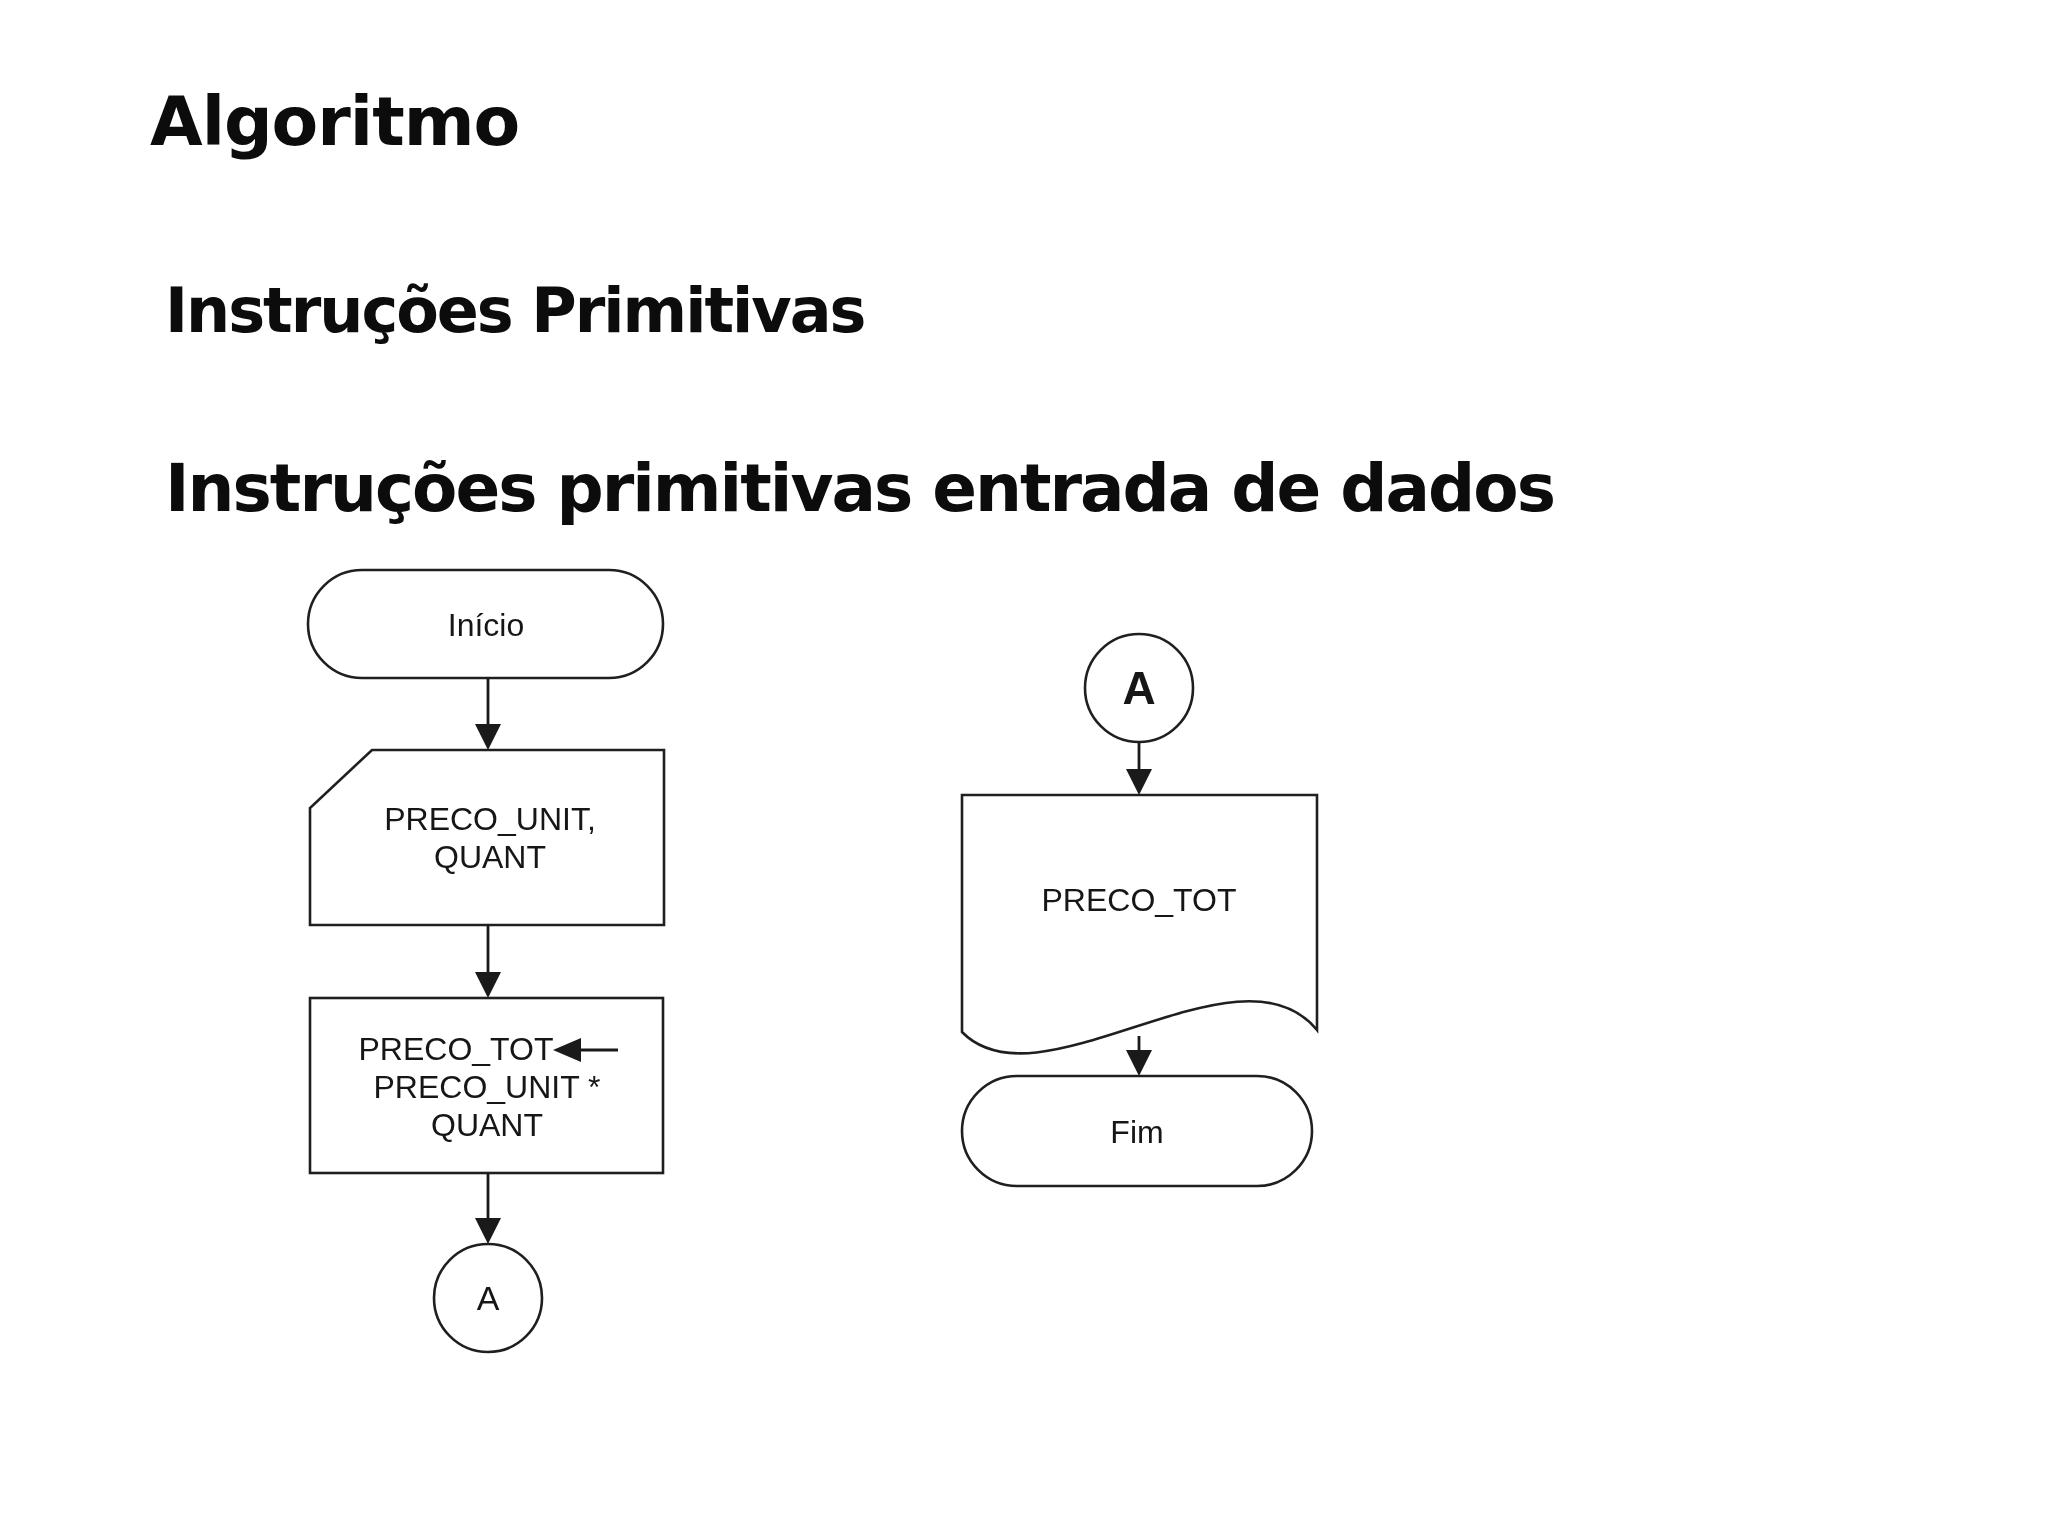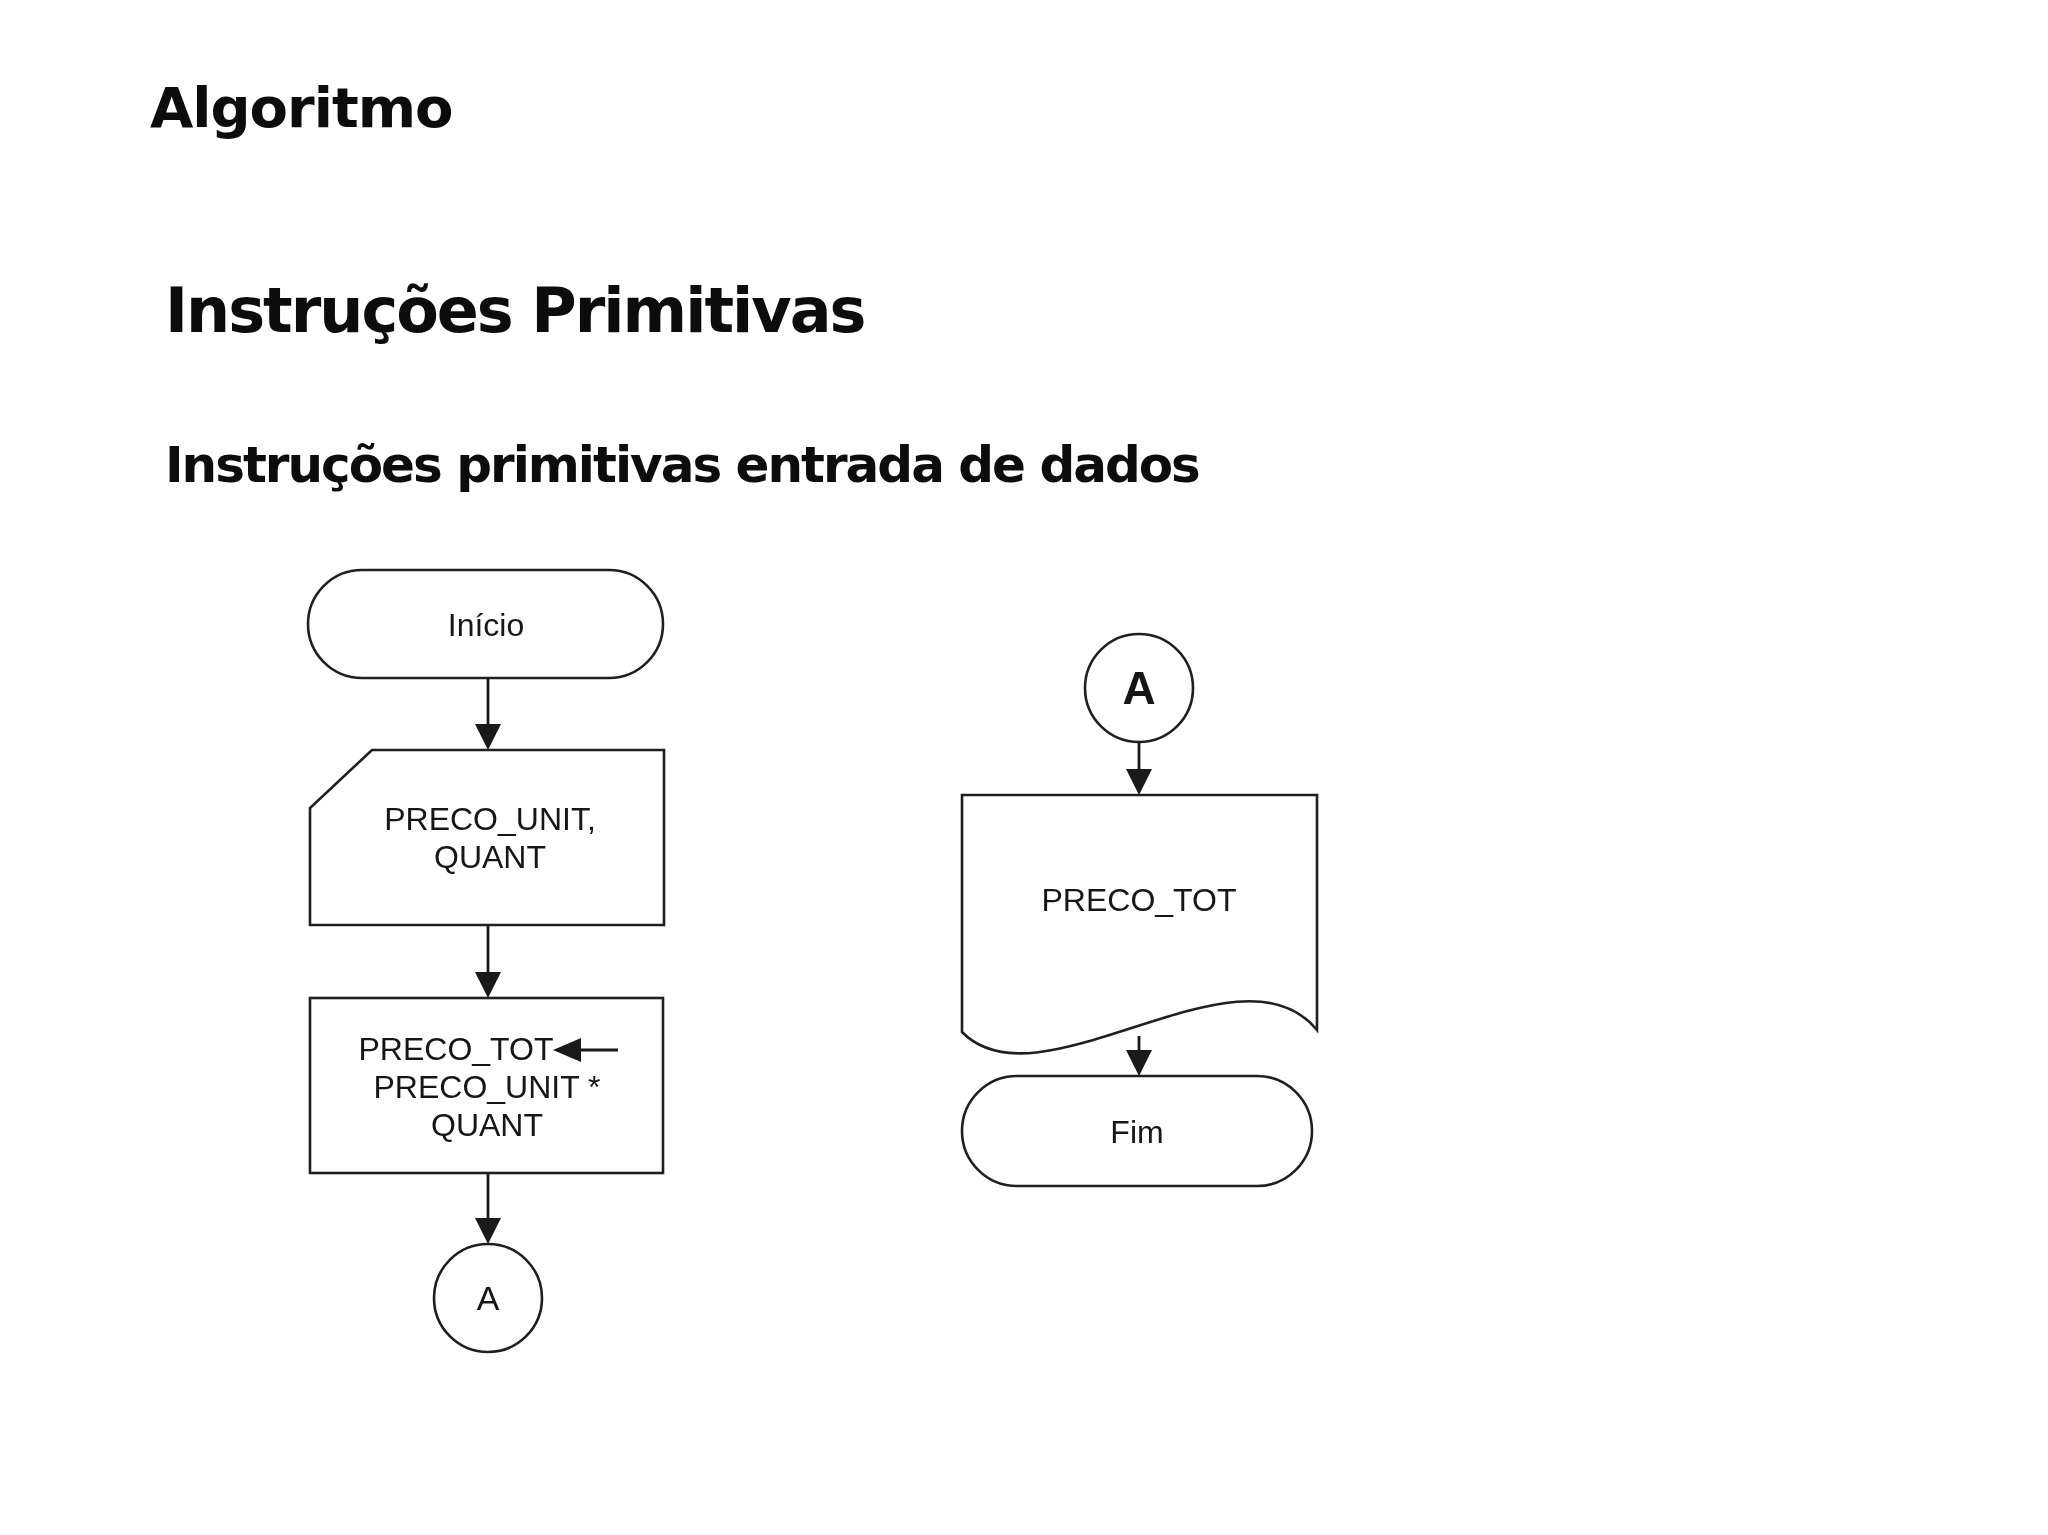--- a/index.html
+++ b/index.html
@@ -18,34 +18,34 @@
     position: absolute;
     color: #0c0c0c;
     font-family: "DejaVu Sans", "Liberation Sans", sans-serif;
     font-weight: 700;
     white-space: nowrap;
     line-height: 1;
   }
   .page-title {
     left: 150px;
     top: 42px;
-    font-size: 56px;
+    font-size: 68px;
     letter-spacing: -1px;
   }
   .section-title {
     left: 165px;
     top: 240px;
     font-size: 62px;
     letter-spacing: -2px;
     margin-top: 40px;
   }
   .subsection-title {
     left: 165px;
     top: 390px;
-    font-size: 50px;
+    font-size: 66px;
     letter-spacing: -2px;
   }
   .flowchart-svg {
     position: absolute;
     left: 0;
     top: 0;
   }
   .shape {
     fill: #ffffff;
     stroke: #1f1f1f;

